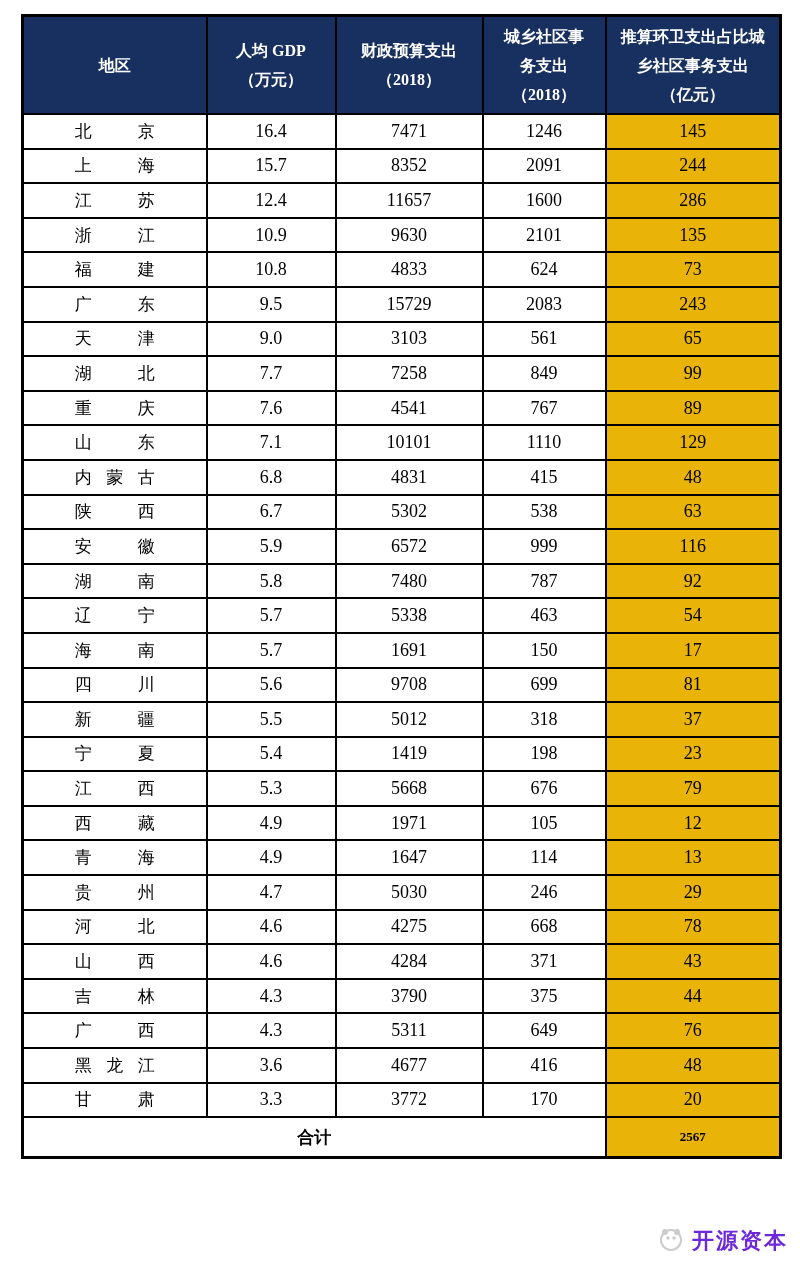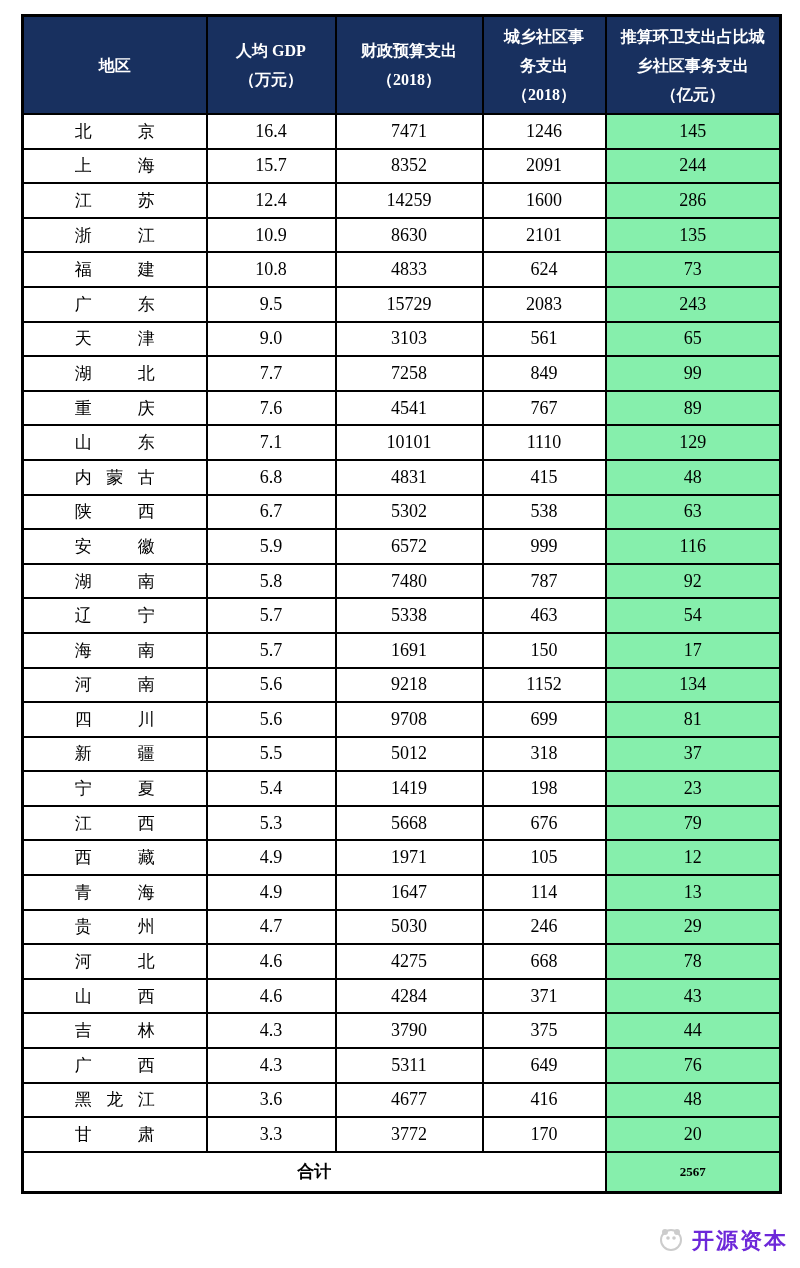--- a/index.html
+++ b/index.html
@@ -18,21 +18,21 @@
   }
   .data-table thead th{
     background:#18305F;color:#ffffff;font-weight:bold;
     font-size:16px;line-height:29px;height:96px;
     white-space:pre-line;
     font-family:"Liberation Serif","DejaVu Serif",serif;
   }
   .data-table tbody td{
     height:32.6px;font-size:18px;color:#000;background:#ffffff;
   }
-  .data-table td.hl{background:#86efac;}
+  .data-table td.hl{background:#eab308;}
   .region{
     display:inline-block;width:80px;font-size:17px;
     text-align:justify;text-align-last:justify;text-justify:inter-character;
     white-space:nowrap;
   }
   .data-table tfoot td{
     height:38px;font-size:17px;background:#ffffff;margin-top:22px;
   }
   .data-table tfoot td.total-label{font-weight:bold;font-size:17px;}
   .data-table tfoot td.hl{font-size:13px;font-weight:bold;}
@@ -85,28 +85,28 @@
         <tr>
           <td><span class="region">上海</span></td>
           <td>15.7</td>
           <td>8352</td>
           <td>2091</td>
           <td class="hl">244</td>
         </tr>
         <tr>
           <td><span class="region">江苏</span></td>
           <td>12.4</td>
-          <td>14259</td>
+          <td>11657</td>
           <td>1600</td>
           <td class="hl">286</td>
         </tr>
         <tr>
           <td><span class="region">浙江</span></td>
           <td>10.9</td>
-          <td>8630</td>
+          <td>9630</td>
           <td>2101</td>
           <td class="hl">135</td>
         </tr>
         <tr>
           <td><span class="region">福建</span></td>
           <td>10.8</td>
           <td>4833</td>
           <td>624</td>
           <td class="hl">73</td>
         </tr>
@@ -179,27 +179,20 @@
           <td>5338</td>
           <td>463</td>
           <td class="hl">54</td>
         </tr>
         <tr>
           <td><span class="region">海南</span></td>
           <td>5.7</td>
           <td>1691</td>
           <td>150</td>
           <td class="hl">17</td>
-        </tr>
-        <tr>
-          <td><span class="region">河南</span></td>
-          <td>5.6</td>
-          <td>9218</td>
-          <td>1152</td>
-          <td class="hl">134</td>
         </tr>
         <tr>
           <td><span class="region">四川</span></td>
           <td>5.6</td>
           <td>9708</td>
           <td>699</td>
           <td class="hl">81</td>
         </tr>
         <tr>
           <td><span class="region">新疆</span></td>

